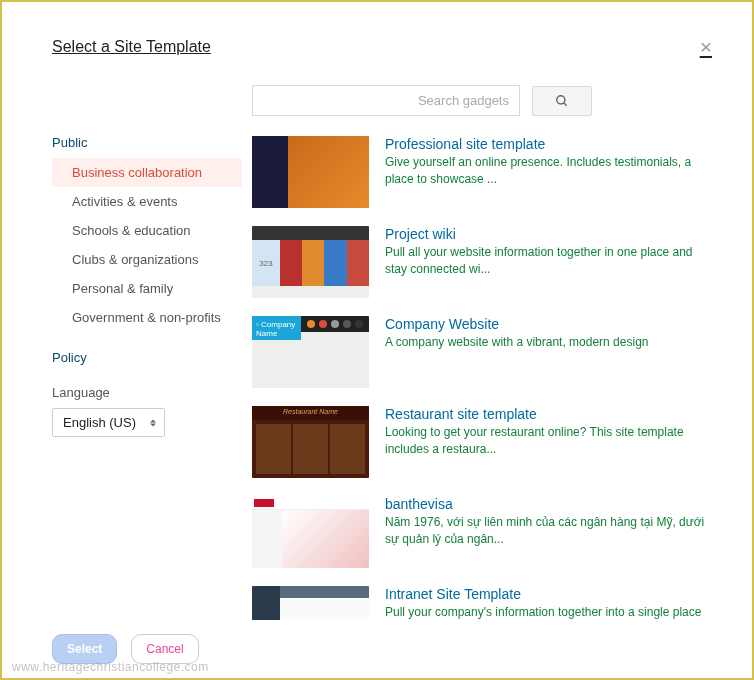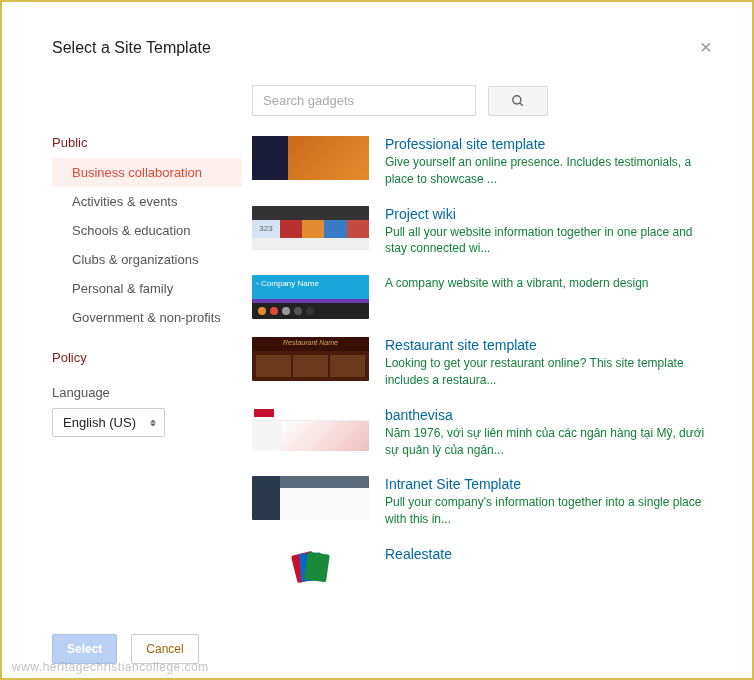--- a/index.html
+++ b/index.html
@@ -8,26 +8,26 @@
       background: #fff;
       width: 754px;
       height: 680px;
       border: 2px solid #d4c04a;
       position: relative;
       overflow: hidden;
       font-size: 13px;
       color: #222;
     }
     .dialog { padding: 34px 40px 0 50px; height: 100%; display: flex; flex-direction: column; }
-    .header { display: flex; justify-content: space-between; align-items: flex-end; padding-bottom: 28px;}
+    .header { display: flex; justify-content: space-between; align-items: center; padding-bottom: 28px; text-decoration: underline;}
     .title { font-size: 16px; color: #222; font-weight: normal;}
     .close-btn { color: #999; font-size: 21px; cursor: pointer; line-height: 1; background:none;border:none;}
     .body { display: flex; flex: 1; overflow: hidden; }
     .sidebar { width: 200px; padding-right: 10px; padding-top: 44px;}
-    .sb-group-label { color: #7f1d1d; padding: 6px 0 6px 0; }
+    .sb-group-label { color: #0c4a6e; padding: 6px 0 6px 0; }
     .sb-items { margin: 2px 0 12px 0;}
     .sb-item {
       padding: 7px 0 7px 20px;
       color: #555;
       cursor: pointer;
       border-radius: 2px;
     }
     .sb-item.selected {
       background: #fff0ee;
       color: #dd4b39;
@@ -49,54 +49,55 @@
     .caret-up, .caret-down { width:0;height:0;border-left:3px solid transparent;border-right:3px solid transparent;}
     .caret-up{border-bottom:3px solid #666;}
     .caret-down{border-top:3px solid #666;}
 
     .main { flex: 1; display:flex; flex-direction:column; min-width:0;}
     .search-row { display:flex; gap: 12px; align-items:center; padding:0 0 14px 0;}
     .search-input {
       border: 1px solid #d9d9d9;
       padding: 7px 10px;
       font-size: 13px;
-      width: 224px;
+      width: 268px;
       color: #555;
       background:#fff;
+      text-align:right;
     }
     .search-input::placeholder{ color:#aaa;}
     .search-btn {
       border: 1px solid #d9d9d9;
       background: #f5f5f5;
       width: 60px; height: 30px;
       display:flex;align-items:center;justify-content:center;
       cursor:pointer;
       border-radius:2px;
     }
     .results { flex:1; overflow-y: auto; padding-right: 6px;}
     .results::-webkit-scrollbar{ width:10px;}
     .results::-webkit-scrollbar-thumb{ background:#c7c7c7; border-radius:2px;}
     .results::-webkit-scrollbar-track{ background:#f1f1f1;}
     .card { display:flex; gap:16px; padding: 6px 0 12px 0;}
-    .thumb { width:117px; height:44px; flex-shrink:0; background:#eee; border-radius:1px; overflow:hidden;}
+    .thumb { width:117px; height:72px; flex-shrink:0; background:#eee; border-radius:1px; overflow:hidden;}
     .card-txt { flex:1; min-width:0;}
     .card-title { color:#0369a1; font-size:14px; font-weight:normal; padding-bottom:2px;}
     .card-desc { color:#15803d; font-size:12px; line-height:1.4;}
 
     
     .th-prof{background:#222;display:flex;}
     .th-prof .l{width:36px;background:#1a1a3a;}
     .th-prof .r{flex:1;background:linear-gradient(135deg,#c96a1a,#e68b2c);}
     .th-wiki{display:flex;flex-direction:column;background:#fff;}
     .th-wiki .top{height:14px;background:#333;}
     .th-wiki .mid{flex:1;display:flex;}
     .th-wiki .mid .a{width:28px;background:#d4e4f4;display:flex;align-items:center;justify-content:center;color:#666;font-size:8px;}
     .th-wiki .mid .b{flex:1;background:linear-gradient(90deg,#b8312e 0 25%,#e08c2e 25% 50%,#3a7bc8 50% 75%,#c74a3e 75%);}
     .th-wiki .bot{height:12px;background:#eee;}
-    .th-comp{display:flex;flex-direction:column;}
+    .th-comp{display:flex;flex-direction:row;}
     .th-comp .t{height:24px;background:#1aa6d8;color:#fff;font-size:8px;padding:4px;}
     .th-comp .m{flex:1;background:#6d3aaf;}
     .th-comp .b{height:16px;background:#222;display:flex;align-items:center;gap:4px;padding:0 6px;}
     .th-comp .dot{width:8px;height:8px;border-radius:50%;}
     .th-rest{display:flex;flex-direction:column;background:#4a1a0a;}
     .th-rest .h{height:14px;background:#3a0f05;color:#d4a05a;font-size:7px;text-align:center;padding-top:2px;font-style:italic;}
     .th-rest .p{flex:1;display:flex;gap:2px;padding:4px;}
     .th-rest .p div{flex:1;background:#6a3a1a;}
     .th-ban{display:flex;flex-direction:column;background:#fff;}
     .th-ban .h{height:14px;background:#fff;border-bottom:1px solid #eee;display:flex;align-items:center;padding:2px;}
@@ -117,25 +118,25 @@
     .th-real .b3{background:#1a8a3a;left:12px;transform:rotate(8deg);}
 
     .footer {
       padding: 14px 0 14px 0;
       display:flex; gap:14px;
       border-top: none;
     }
     .btn {
       padding: 7px 14px;
       font-size: 12px;
-      border-radius: 2px;
+      border-radius: 10px;
       cursor: pointer;
     }
     .btn-primary { background:#b9cff3; color:#fff; border: 1px solid #a8c0e8; font-weight:bold;}
-    .btn-default { background:#fff; color:#a16207; border:1px solid #ccc;}
+    .btn-default { background:#fff; color:#ec4899; border:1px solid #ccc;}
     .watermark { position:absolute; left:10px; bottom:4px; font-size:12px; color:rgba(120,120,120,.45); letter-spacing:.5px;}
   </style>
 </head>
 <body>
 
 <div class="dialog">
   <div class="header">
     <h1 class="title">Select a Site Template</h1>
     <button class="close-btn">
       <span>×</span>
@@ -211,20 +212,21 @@
               <div class="m"></div>
             <div class="b">
                 <div class="dot" style="background:#e68b2c"></div>
                 <div class="dot" style="background:#dd4b39"></div>
                 <div class="dot" style="background:#999"></div>
                 <div class="dot" style="background:#555"></div>
                 <div class="dot" style="background:#333"></div>
               </div>
           </div>
           <div class="card-txt">
+            <div class="card-title">Company Website</div>
             <div class="card-desc">A company website with a vibrant, modern design</div>
           </div>
         </div>
 
         <div class="card">
           <div class="thumb th-rest">
             <div class="h">Restaurant Name</div>
               <div class="p">
                 <div></div>
                 <div></div>

